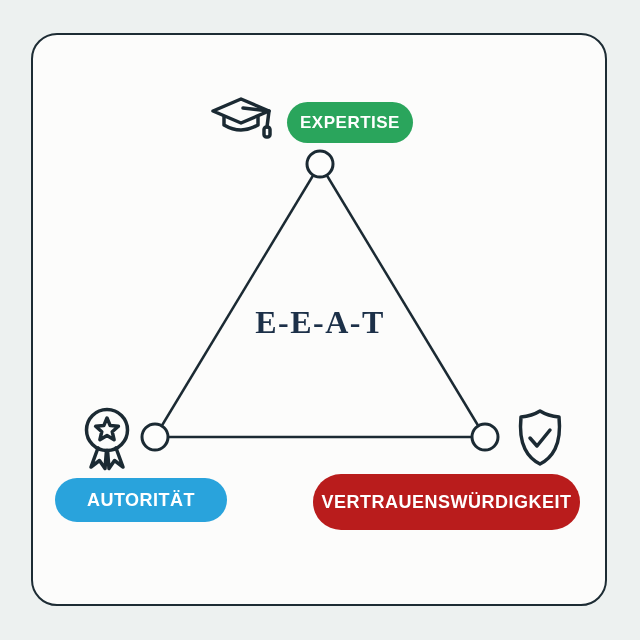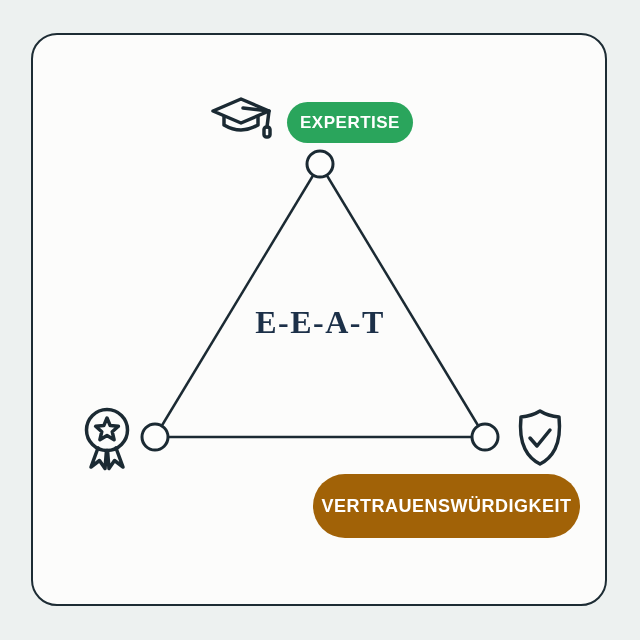--- a/index.html
+++ b/index.html
@@ -72,22 +72,22 @@
     top: 478px;
     width: 172px;
     height: 44px;
     background: #29a3dc;
     font-size: 18px;
   }
   .pill-vertrauen {
     left: 313px;
     top: 474px;
     width: 267px;
-    height: 64px;
-    background: #a16207;
+    height: 56px;
+    background: #b91c1c;
     font-size: 18px;
   }
   .icon {
     position: absolute;
   }
   .icon-cap    { left: 209px; top: 96px;  width: 64px; height: 52px; }
   .icon-award  { left: 77px;  top: 405px; width: 60px; height: 66px; }
   .icon-shield { left: 512px; top: 407px; width: 56px; height: 62px; }
   .icon svg { width: 100%; height: 100%; display: block; }
 </style>
@@ -124,20 +124,21 @@
   <div class="pill pill-expertise">EXPERTISE</div>
 
   <span class="icon icon-award">
     <svg viewBox="0 0 60 66" fill="none" stroke="#1b2a33" stroke-width="3.5" stroke-linejoin="round" stroke-linecap="round">
       <circle cx="30" cy="25" r="20.5"></circle>
       <path d="M30 13 L33.2 20.6 L41.4 21.3 L35.2 26.7 L37.1 34.7 L30 30.5 L22.9 34.7 L24.8 26.7 L18.6 21.3 L26.8 20.6 Z"></path>
       <path d="M21 43 L14 62 L22.5 55.5 L28 63.5 L29.5 45.5"></path>
       <path d="M39 43 L46 62 L37.5 55.5 L32 63.5 L30.5 45.5"></path>
     </svg>
   </span>
+  <div class="pill pill-autoritaet">AUTORITÄT</div>
 
   <span class="icon icon-shield">
     <svg viewBox="0 0 56 62" fill="none" stroke="#1b2a33" stroke-width="3.5" stroke-linejoin="round" stroke-linecap="round">
       <path d="M28 4 Q20 9 9 10 Q7 30 13 42 Q18 52 28 57 Q38 52 43 42 Q49 30 47 10 Q36 9 28 4 Z"></path>
       <path d="M18 31 L25 39 L38 23"></path>
     </svg>
   </span>
   <div class="pill pill-vertrauen">VERTRAUENSWÜRDIGKEIT</div>
 
 </div>

